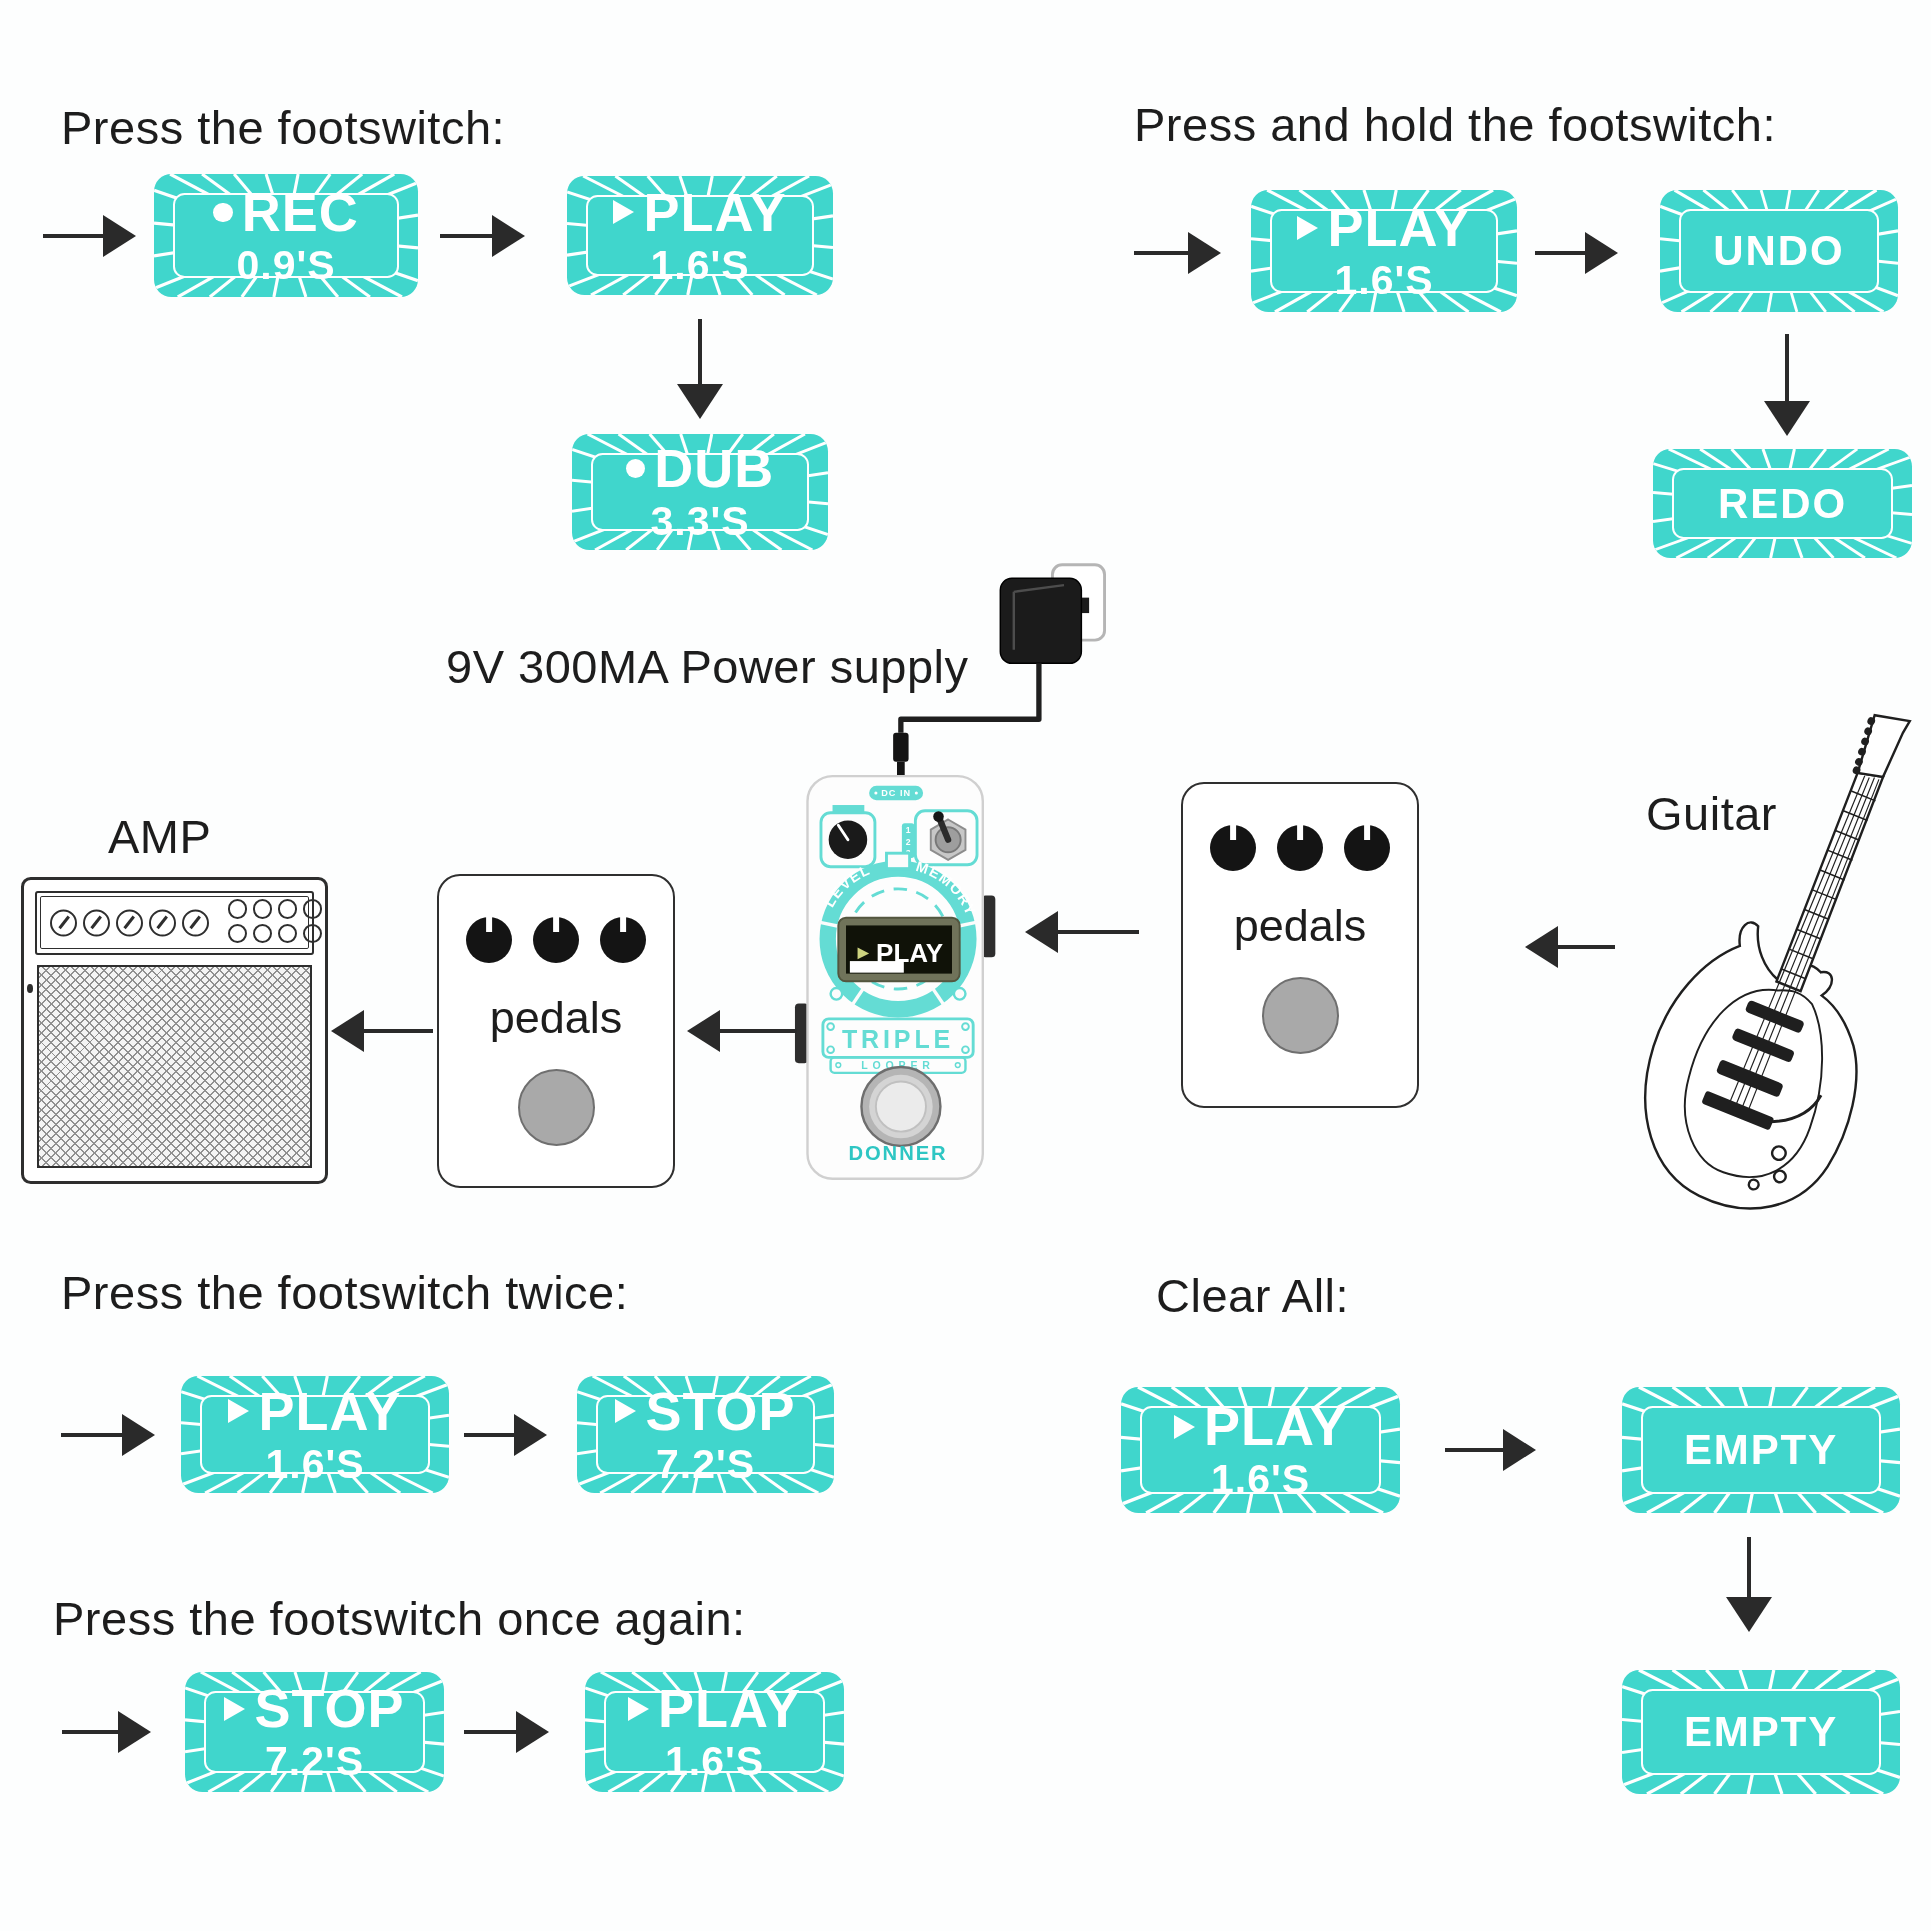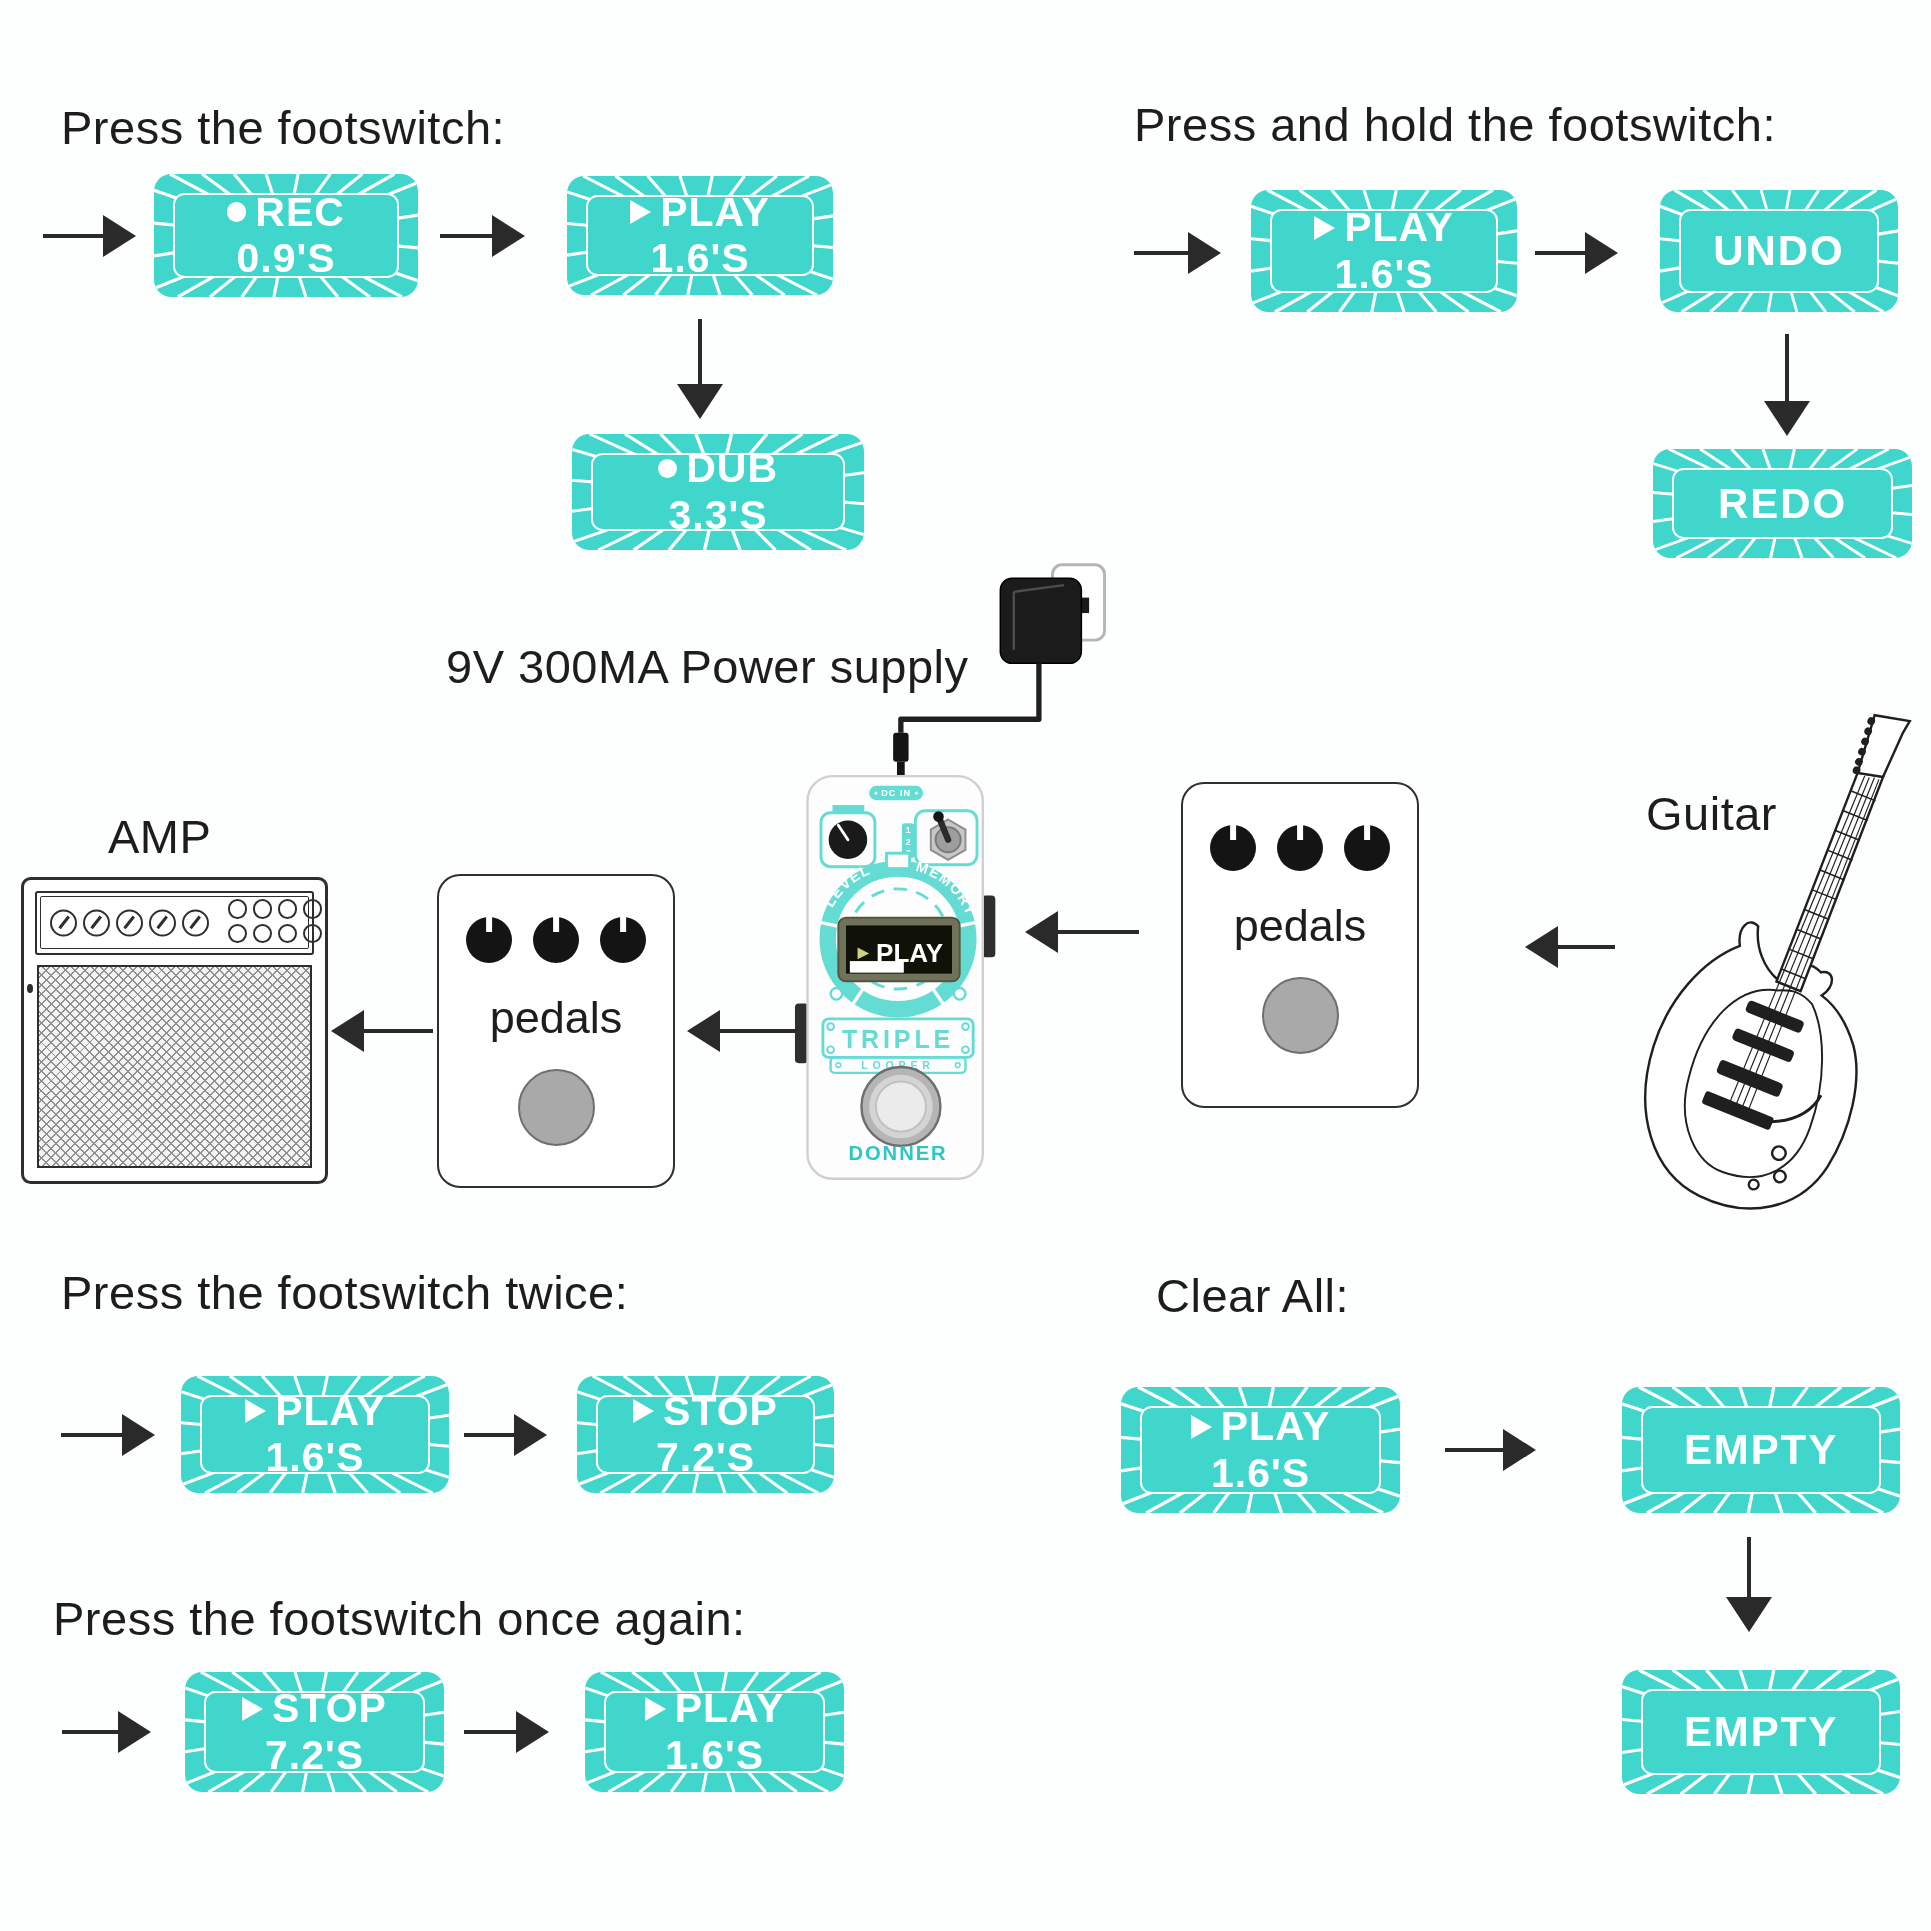--- a/index.html
+++ b/index.html
@@ -11,21 +11,21 @@
   html,body{margin:0;padding:0;background:#fff;}
   .canvas{position:relative;width:1931px;height:1931px;background:#fdfefe;overflow:hidden;
           font-family:"Liberation Sans",sans-serif;}
   .h{position:absolute;font-size:47px;font-weight:500;color:var(--ink);letter-spacing:0.5px;white-space:nowrap;line-height:1.1;}
 
   
   .lcd{position:absolute;background:var(--teal);border-radius:17.4px;overflow:hidden;}
   .burst{position:absolute;inset:0;width:100%;height:100%;display:block;}
   .lcd-inner{position:absolute;inset:19.3px;background:var(--teal);border:2.9px solid #fff;border-radius:11.6px;
              display:flex;flex-direction:column;align-items:center;justify-content:center;color:#fff;font-weight:bold;}
-  .l1{display:flex;align-items:center;gap:9px;font-size:41px;line-height:.95;letter-spacing:1px;}
+  .l1{display:flex;align-items:center;gap:9px;font-size:54px;line-height:.95;letter-spacing:1px;}
   .ldiv{width:calc(100% - 9.7px);height:3.4px;background:#fff;margin:3.9px 0;}
   .l2{font-size:41px;line-height:.95;letter-spacing:1px;}
   .lbl{font-size:42px;letter-spacing:1.9px;}
   .dot{width:19.3px;height:19.3px;border-radius:50%;background:#fff;flex:0 0 auto;}
   .tri{width:0;height:0;border-left:21px solid #fff;border-top:12.6px solid transparent;border-bottom:12.6px solid transparent;flex:0 0 auto;}
 
   
   .ar{position:absolute;display:flex;align-items:center;height:44px;}
   .ar .shaft{height:4.8px;background:var(--arrow);flex:1;}
   .hr{width:0;height:0;border-left:33px solid var(--arrow);border-top:21px solid transparent;border-bottom:21px solid transparent;}
@@ -146,21 +146,21 @@
       <div class="ldiv"></div>
       <div class="l2">1.6'S</div>
     </div>
   </div>
 
   <div class="ard" style="left:677px;top:319px;height:100px">
       <div class="shaft"></div>
       <div class="head"></div>
     </div>
 
-  <div class="lcd" style="left:572px;top:434px;width:292px;height:116px">
+  <div class="lcd" style="left:572px;top:434px;width:256px;height:116px">
     <svg class="burst" viewBox="0 0 272 124" preserveAspectRatio="none">
         <line x1="136" y1="62" x2="16.5" y2="0" stroke="#fff" stroke-width="3.2"></line>
         <line x1="136" y1="62" x2="49.5" y2="0" stroke="#fff" stroke-width="3.2"></line>
         <line x1="136" y1="62" x2="82.5" y2="0" stroke="#fff" stroke-width="3.2"></line>
         <line x1="136" y1="62" x2="115.5" y2="0" stroke="#fff" stroke-width="3.2"></line>
         <line x1="136" y1="62" x2="148.5" y2="0" stroke="#fff" stroke-width="3.2"></line>
         <line x1="136" y1="62" x2="181.5" y2="0" stroke="#fff" stroke-width="3.2"></line>
         <line x1="136" y1="62" x2="214.5" y2="0" stroke="#fff" stroke-width="3.2"></line>
         <line x1="136" y1="62" x2="247.5" y2="0" stroke="#fff" stroke-width="3.2"></line>
         <line x1="136" y1="62" x2="272" y2="8.5" stroke="#fff" stroke-width="3.2"></line>

